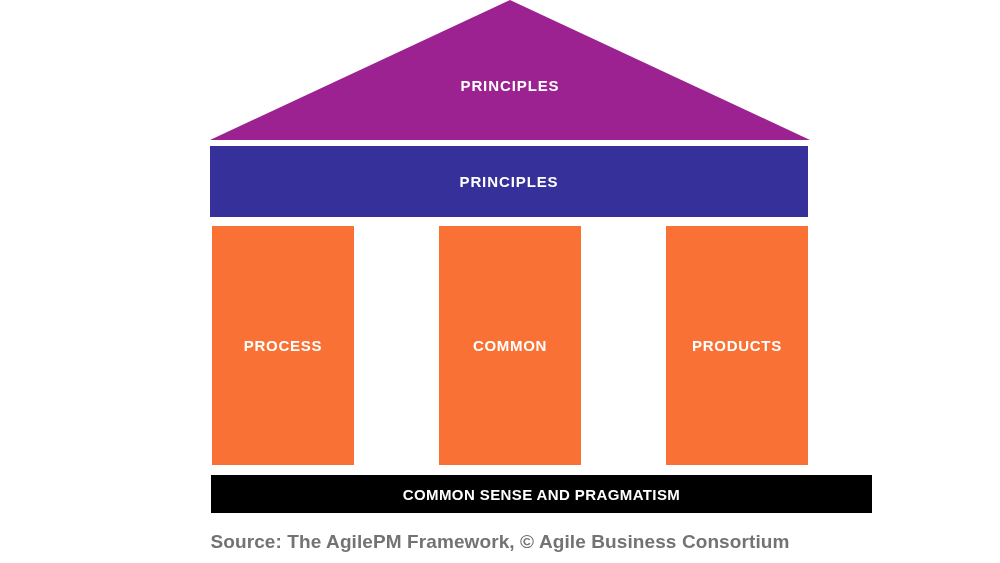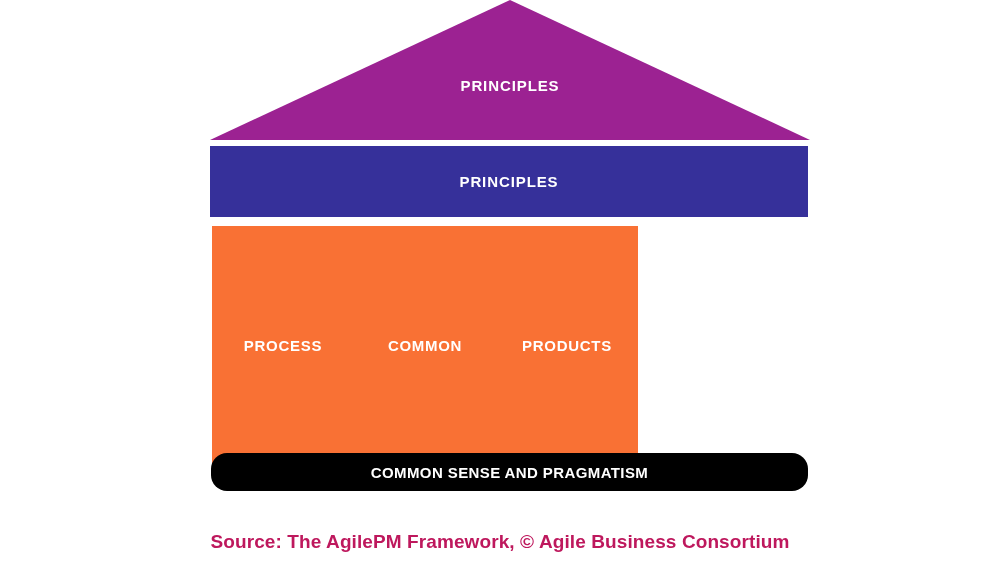--- a/index.html
+++ b/index.html
@@ -75,21 +75,21 @@
   }
 
   
   .pillars {
     position: absolute;
     left: 212px;
     top: 226px;
     width: 596px;
     height: 309px;
     display: flex;
-    justify-content: flex-start;
+    justify-content: space-between;
     border-radius: 22px;
   }
   .pillar {
     width: 142px;
     height: 239px;
     background: #F97134;
     display: flex;
     align-items: center;
     justify-content: center;
     box-sizing: border-box;
@@ -101,44 +101,43 @@
     letter-spacing: 0.7px;
     text-align: center;
     line-height: 1.45;
     padding: 0 6px;
   }
 
   
   .base-bar {
     position: absolute;
     left: 211px;
-    top: 453px;
-    width: 597px;
+    top: 475px;
+    width: 661px;
     height: 38px;
     background: #000000;
     display: flex;
     align-items: center;
     justify-content: center;
-    border-radius: 16px;
   }
   .base-bar .base-label {
     color: #ffffff;
     font-size: 15px;
     font-weight: bold;
     letter-spacing: 0.4px;
   }
 
   
   .caption {
     position: absolute;
     left: 0;
     top: 531px;
     width: 1000px;
     text-align: center;
-    color: #be185d;
+    color: #737373;
     font-size: 19px;
     font-weight: bold;
     letter-spacing: 0.1px;
   }
 </style>
 </head>
 <body>
 
 <div id="framework-canvas">
 

